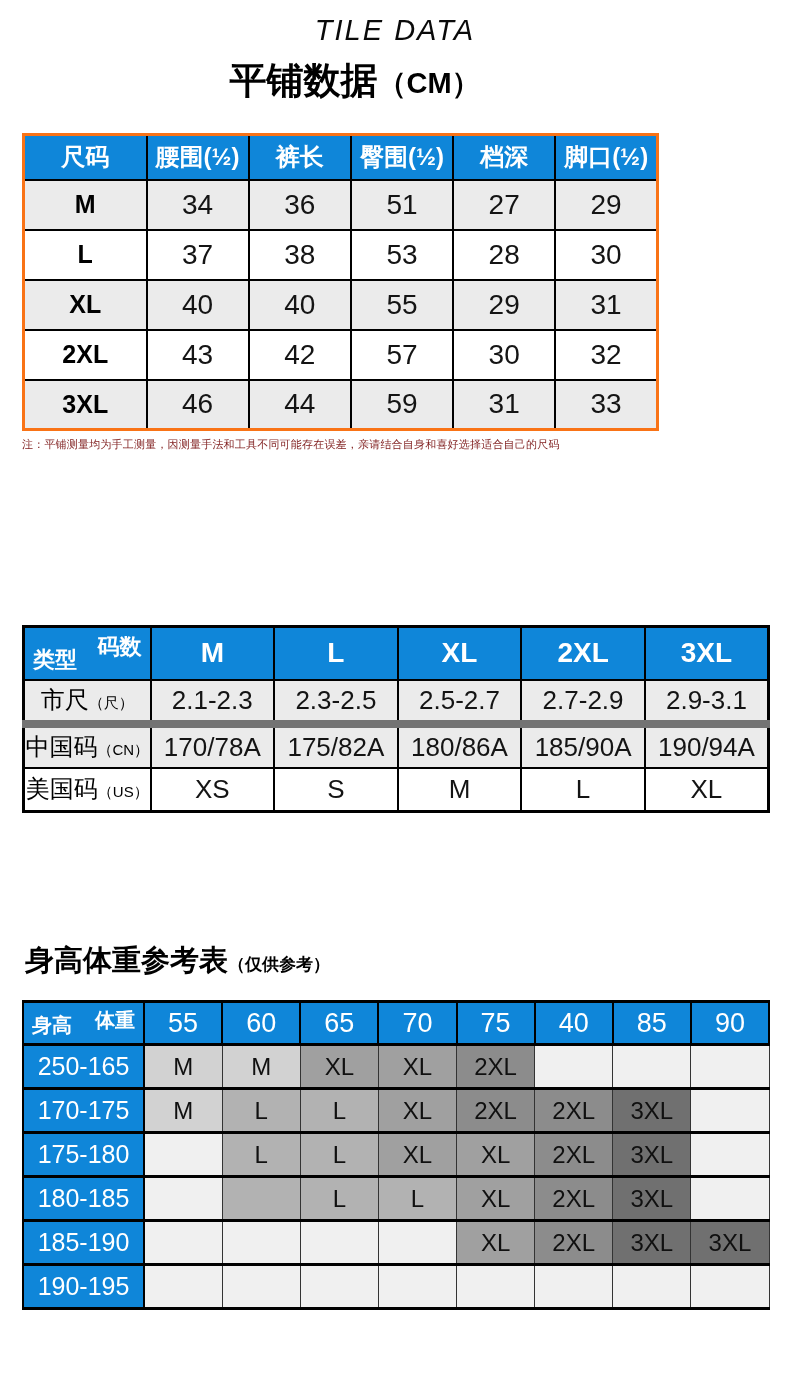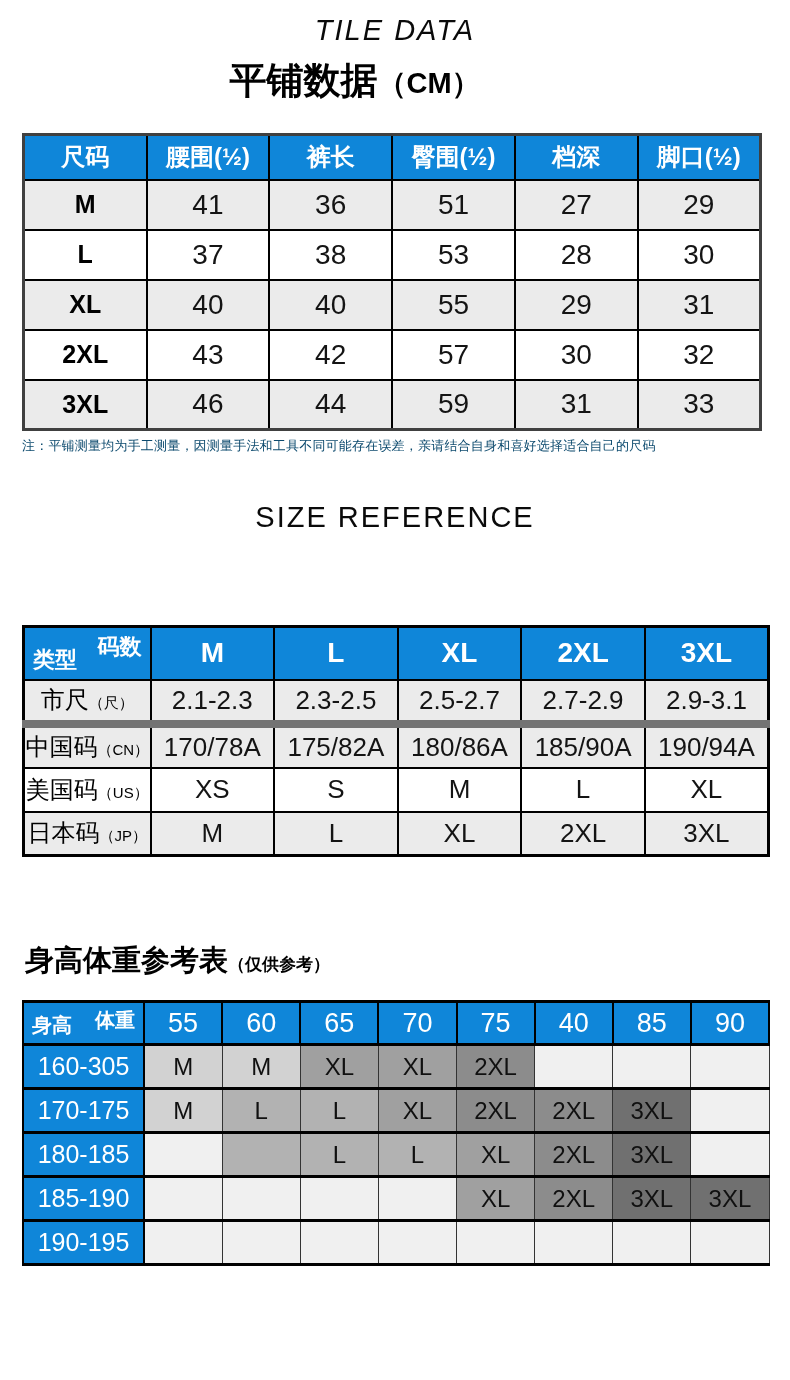--- a/index.html
+++ b/index.html
@@ -12,29 +12,29 @@
   }
   .abs { position:absolute; }
   .title-en { width:790px; text-align:center; font-size:29px; letter-spacing:2px; color:#0a0a0a; }
   .title-zh { width:710px; text-align:center; font-size:37px; font-weight:bold; color:#000; }
   .title-zh .suffix { font-size:29px; font-weight:bold; }
 
   table { border-collapse:collapse; table-layout:fixed; background:#fff; }
   th, td { text-align:center; vertical-align:middle; overflow:hidden; }
 
   
-  .t1 { width:740px; border:3px solid #404040; }
+  .t1 { width:637px; border:3px solid #f97316; }
   .t1 th, .t1 td { border:2px solid #000; }
   .t1 th { height:45px; background:#0f86d9; color:#fff; font-size:24px; font-weight:bold; }
   .t1 td { height:50px; font-size:28px; color:#141414; }
   .t1 td.size-cell { font-size:25px; font-weight:bold; color:#000; }
   .row-gray { background:#ebebeb; }
   .row-white { background:#ffffff; }
 
-  .note { width:760px; font-size:13px; color:#0c4a6e; letter-spacing:0.2px; }
+  .note { width:760px; font-size:11px; color:#7f1d1d; letter-spacing:0.2px; }
 
   
   .t2 { width:748px; border:3px solid #000; }
   .t2 th, .t2 td { border:2px solid #000; }
   .t2 th { height:53px; background:#0f86d9; color:#fff; font-size:28px; font-weight:bold; }
   .t2 td { height:44px; font-size:26px; color:#141414; }
   .t2 td.label-cell { font-size:24px; color:#000; }
   .t2 td.label-cell .small { font-size:15px; }
   .t2 tr.thick-top th, .t2 tr.thick-top td { border-top:8px solid #737373; }
 
@@ -89,21 +89,21 @@
           <th>腰围(½)</th>
           <th>裤长</th>
           <th>臀围(½)</th>
           <th>档深</th>
           <th>脚口(½)</th>
         </tr>
       </thead>
     <tbody id="t1-body">
         <tr class="row-gray">
           <td class="size-cell">M</td>
-          <td>41</td>
+          <td>34</td>
           <td>36</td>
           <td>51</td>
           <td>27</td>
           <td>29</td>
         </tr>
         <tr class="row-white">
           <td class="size-cell">L</td>
           <td>37</td>
           <td>38</td>
           <td>53</td>
@@ -132,21 +132,20 @@
           <td>44</td>
           <td>59</td>
           <td>31</td>
           <td>33</td>
         </tr>
       </tbody>
   </table>
 
   <div class="abs note" style="top:437px; left:22px;">注：平铺测量均为手工测量，因测量手法和工具不同可能存在误差，亲请结合自身和喜好选择适合自己的尺码</div>
 
-  <div class="abs title-en" style="top:501px; left:0;">SIZE REFERENCE</div>
 
   <table class="abs t2" style="top:625px; left:22px;">
     <colgroup>
         <col style="width:127px">
         <col>
         <col>
         <col>
         <col>
         <col>
       </colgroup>
@@ -180,28 +179,20 @@
           <td>185/90A</td>
           <td>190/94A</td>
         </tr>
         <tr class="row-white">
           <td class="label-cell"><span>美国码</span><span class="small">（US）</span></td>
           <td>XS</td>
           <td>S</td>
           <td>M</td>
           <td>L</td>
           <td>XL</td>
-        </tr>
-        <tr class="row-gray">
-          <td class="label-cell"><span>日本码</span><span class="small">（JP）</span></td>
-          <td>M</td>
-          <td>L</td>
-          <td>XL</td>
-          <td>2XL</td>
-          <td>3XL</td>
         </tr>
       </tbody>
   </table>
 
   <div class="abs hw-title" style="top:941px; left:25px;">
     <span>身高体重参考表</span><span class="small">（仅供参考）</span>
   </div>
 
   <table class="abs t3" style="top:1000px; left:22px;">
     <colgroup>
@@ -226,21 +217,21 @@
           <th>65</th>
           <th>70</th>
           <th>75</th>
           <th>40</th>
           <th>85</th>
           <th>90</th>
         </tr>
     </thead>
     <tbody id="t3-body">
         <tr>
-          <td class="height-cell">160-305</td>
+          <td class="height-cell">250-165</td>
           <td style="background: rgb(210, 210, 210);">M</td>
           <td style="background: rgb(210, 210, 210);">M</td>
           <td style="background: rgb(160, 160, 160);">XL</td>
           <td style="background: rgb(160, 160, 160);">XL</td>
           <td style="background: rgb(140, 140, 140);">2XL</td>
           <td style="background: rgb(240, 240, 240);"></td>
           <td style="background: rgb(240, 240, 240);"></td>
           <td style="background: rgb(240, 240, 240);"></td>
         </tr>
         <tr>
@@ -248,20 +239,31 @@
           <td style="background: rgb(210, 210, 210);">M</td>
           <td style="background: rgb(178, 178, 178);">L</td>
           <td style="background: rgb(178, 178, 178);">L</td>
           <td style="background: rgb(160, 160, 160);">XL</td>
           <td style="background: rgb(140, 140, 140);">2XL</td>
           <td style="background: rgb(140, 140, 140);">2XL</td>
           <td style="background: rgb(112, 112, 112);">3XL</td>
           <td style="background: rgb(240, 240, 240);"></td>
         </tr>
         <tr>
+          <td class="height-cell">175-180</td>
+          <td style="background: rgb(240, 240, 240);"></td>
+          <td style="background: rgb(178, 178, 178);">L</td>
+          <td style="background: rgb(178, 178, 178);">L</td>
+          <td style="background: rgb(160, 160, 160);">XL</td>
+          <td style="background: rgb(160, 160, 160);">XL</td>
+          <td style="background: rgb(140, 140, 140);">2XL</td>
+          <td style="background: rgb(112, 112, 112);">3XL</td>
+          <td style="background: rgb(240, 240, 240);"></td>
+        </tr>
+        <tr>
           <td class="height-cell">180-185</td>
           <td style="background: rgb(240, 240, 240);"></td>
           <td style="background: rgb(178, 178, 178);"></td>
           <td style="background: rgb(178, 178, 178);">L</td>
           <td style="background: rgb(178, 178, 178);">L</td>
           <td style="background: rgb(160, 160, 160);">XL</td>
           <td style="background: rgb(140, 140, 140);">2XL</td>
           <td style="background: rgb(112, 112, 112);">3XL</td>
           <td style="background: rgb(240, 240, 240);"></td>
         </tr>

